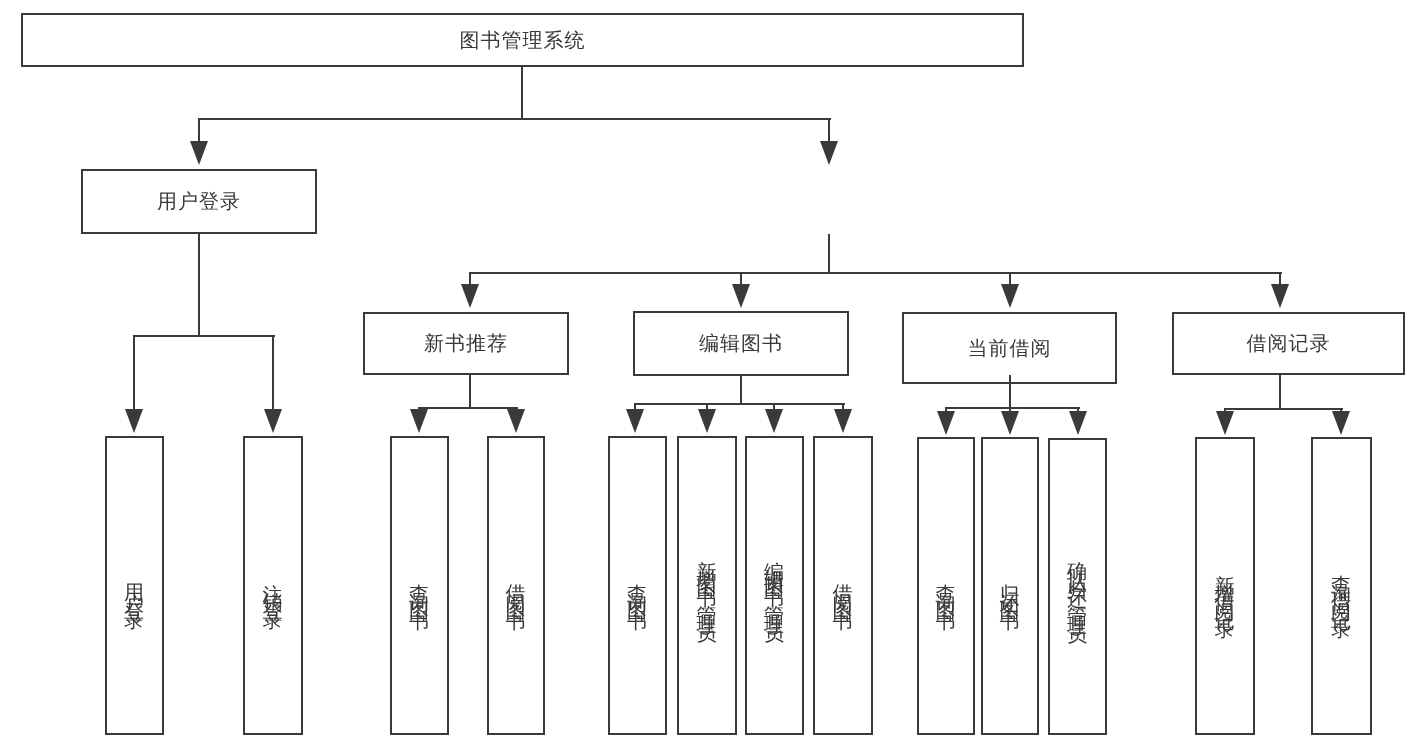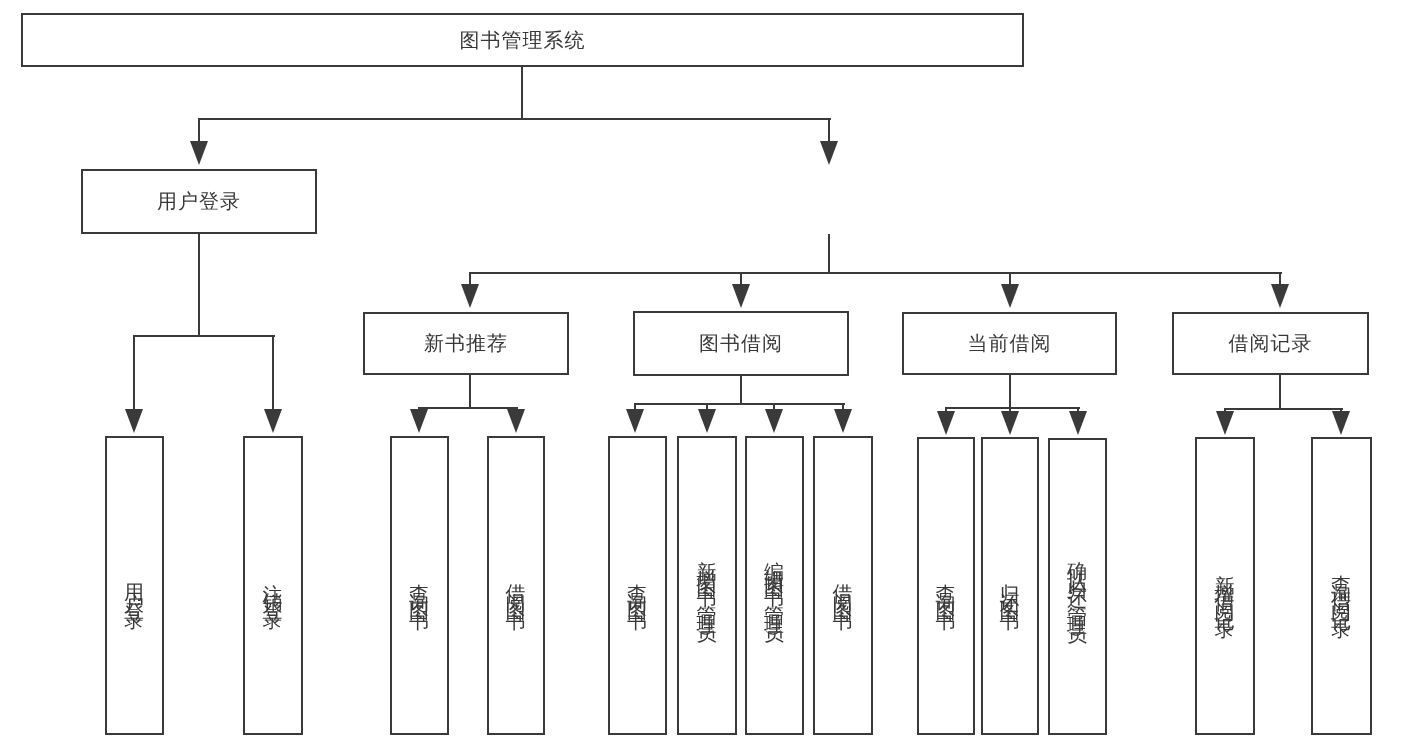--- a/index.html
+++ b/index.html
@@ -76,23 +76,23 @@
   <div class="varrow" style="left:273px;top:335px;height:98px"></div>
 
   <div class="vline" style="left:828px;top:234px;height:38px"></div>
   <div class="hline" style="left:470px;top:272px;width:812px"></div>
   <div class="varrow" style="left:470px;top:272px;height:36px"></div>
   <div class="varrow" style="left:741px;top:272px;height:36px"></div>
   <div class="varrow" style="left:1010px;top:272px;height:36px"></div>
   <div class="varrow" style="left:1280px;top:272px;height:36px"></div>
 
   <div class="node" style="left:363px;top:312px;width:206px;height:63px">新书推荐</div>
-  <div class="node" style="left:633px;top:311px;width:216px;height:65px">图书借阅</div>
-  <div class="node" style="left:902px;top:312px;width:215px;height:63px">当前借阅</div>
-  <div class="node" style="left:1172px;top:312px;width:197px;height:63px">借阅记录</div>
+  <div class="node" style="left:633px;top:311px;width:216px;height:65px">编辑图书</div>
+  <div class="node" style="left:902px;top:312px;width:215px;height:72px">当前借阅</div>
+  <div class="node" style="left:1172px;top:312px;width:233px;height:63px">借阅记录</div>
 
   <div class="vline" style="left:469px;top:375px;height:32px"></div>
   <div class="hline" style="left:419px;top:407px;width:99px"></div>
   <div class="varrow" style="left:419px;top:407px;height:26px"></div>
   <div class="varrow" style="left:516px;top:407px;height:26px"></div>
 
   <div class="vline" style="left:740px;top:376px;height:27px"></div>
   <div class="hline" style="left:635px;top:403px;width:210px"></div>
   <div class="varrow" style="left:635px;top:403px;height:30px"></div>
   <div class="varrow" style="left:707px;top:403px;height:30px"></div>

